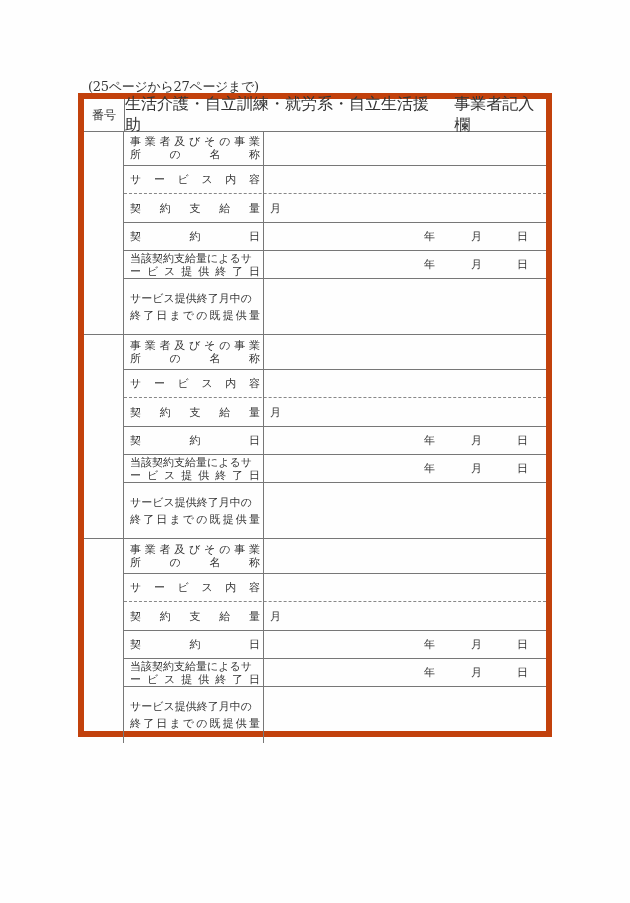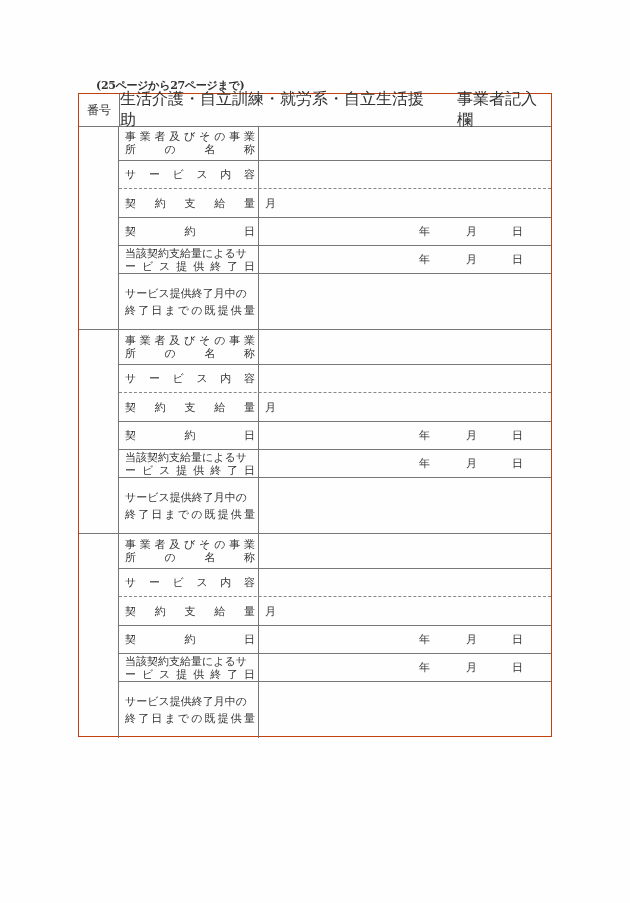--- a/index.html
+++ b/index.html
@@ -1,20 +1,20 @@
 <!DOCTYPE html>
 <html><head>
 <meta charset="utf-8">
 <style>
   html, body { margin:0; padding:0; background:#fefefe; }
   body { width:630px; height:903px; position:relative; overflow:hidden;
          font-family:"DejaVu Serif","Liberation Serif",serif; color:#333; }
-  .note { position:absolute; left:96px; top:78px; font-size:11px; letter-spacing:-0.3px;font-weight:bold; }
+  .note { position:absolute; left:88px; top:78px; font-size:13px; letter-spacing:-0.3px; }
   .tbl { position:absolute; left:78px; top:93px; width:474px; height:644px;
-         border:1px solid #c2410c; box-sizing:border-box; }
+         border:6px solid #c2410c; box-sizing:border-box; }
   .hdr { position:absolute; left:0; top:0; width:100%; height:33px; border-bottom:1px solid #777; box-sizing:border-box; }
   .hdr-num { position:absolute; left:0; top:0; width:40px; height:32px; border-right:1px solid #777;
              display:flex; align-items:center; justify-content:center; font-size:12px; }
   .hdr-title { position:absolute; left:41px; right:0; top:0; height:32px; display:flex; align-items:center;
                justify-content:center; font-size:16px; word-spacing:0; }
   .hdr-title .gap { display:inline-block; width:24px; }
   .block { position:absolute; left:0; width:100%; height:204px; box-sizing:border-box; }
   .block.notlast { border-bottom:1px solid #777; }
   .numcell { position:absolute; left:0; top:0; width:40px; height:100%; border-right:1px solid #777; box-sizing:border-box; }
   .labelcol { position:absolute; left:40px; top:0; width:140px; height:100%; border-right:1px solid #777; box-sizing:border-box; }

